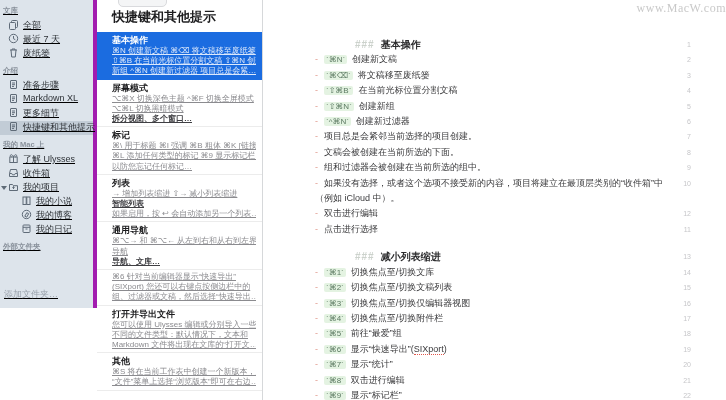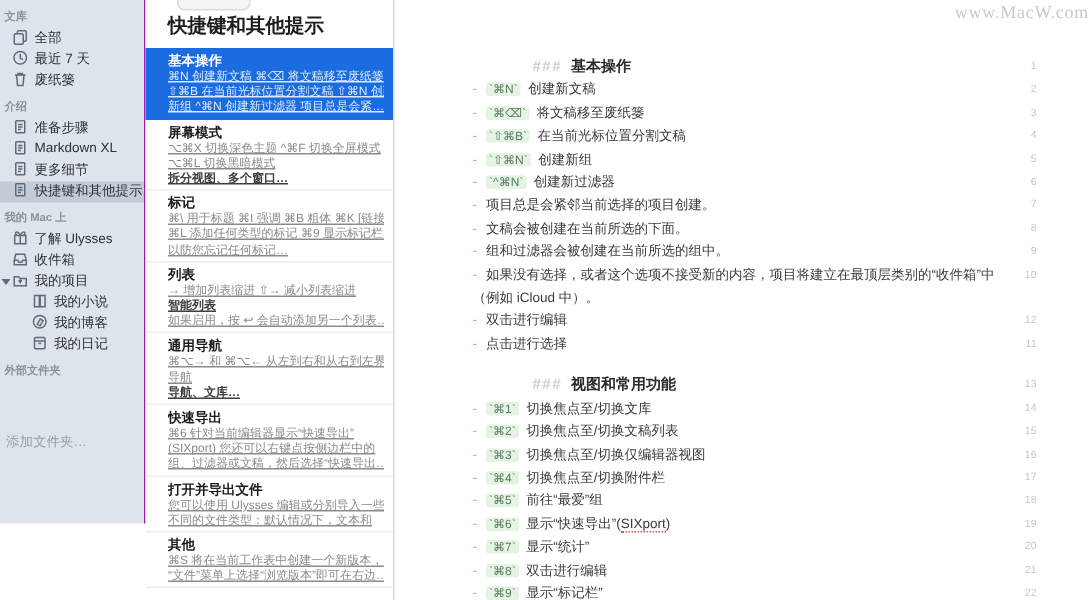--- a/index.html
+++ b/index.html
@@ -3,23 +3,24 @@
 <meta charset="utf-8">
 <style>
   html,body{margin:0;padding:0;}
   body{
     width:726px;height:400px;overflow:hidden;position:relative;
     font-family:"Liberation Sans","DejaVu Sans",sans-serif;
     background:#fff;
   }
   
   .sidebar{
-    position:absolute;left:0;top:0;width:97px;height:349px;
-    background:#dde4eb;border-right:1px solid #a21caf;box-sizing:border-box;
+    position:absolute;left:0;top:0;width:97px;height:308px;
+    background:#dde4eb;border-right:4px solid #a21caf;box-sizing:border-box;
     padding-top:1px;
+    text-decoration:underline;
   }
   .sb-label{
     font-size:7.5px;font-weight:bold;color:#8a929c;
     padding:5px 0 3px 3px;white-space:nowrap;
   }
   .sb-item{
     display:flex;height:14px;gap:4px;
     font-size:9px;color:#2e3237;padding-left:8px;position:relative;
     white-space:nowrap;
   }
@@ -275,29 +276,29 @@
     <div class="sl-l b">智能列表</div>
     <div class="sl-l">如果启用，按 ↩ 会自动添加另一个列表…</div>
   </div>
   <div class="sl-item">
     <div class="sl-t">通用导航</div>
     <div class="sl-l">⌘⌥→ 和 ⌘⌥← 从左到右和从右到左界面</div>
     <div class="sl-l">导航</div>
     <div class="sl-l b">导航、文库…</div>
   </div>
   <div class="sl-item">
-    <div class="sl-t">快速导出</div>
     <div class="sl-l">⌘6 针对当前编辑器显示“快速导出”</div>
     <div class="sl-l">(SIXport) 您还可以右键点按侧边栏中的</div>
     <div class="sl-l">组、过滤器或文稿，然后选择“快速导出…</div>
   </div>
   <div class="sl-item">
     <div class="sl-t">打开并导出文件</div>
     <div class="sl-l">您可以使用 Ulysses 编辑或分别导入一些</div>
     <div class="sl-l">不同的文件类型：默认情况下，文本和</div>
+    <div class="sl-l">Markdown 文件将出现在文库的“打开文…</div>
   </div>
   <div class="sl-item">
     <div class="sl-t">其他</div>
     <div class="sl-l">⌘S 将在当前工作表中创建一个新版本，从</div>
     <div class="sl-l">“文件”菜单上选择“浏览版本”即可在右边…</div>
   </div>
 </div>
 
 <div class="editor">
   <div class="watermark">www.MacW.com</div>
@@ -313,21 +314,21 @@
   <div class="eline"><span class="dash">-</span><span class="code">`⇧⌘N`</span><span>创建新组</span><span class="ln">5</span></div>
   <div class="eline"><span class="dash">-</span><span class="code">`^⌘N`</span><span>创建新过滤器</span><span class="ln">6</span></div>
   <div class="eline"><span class="dash">-</span><span>项目总是会紧邻当前选择的项目创建。</span><span class="ln">7</span></div>
   <div class="eline"><span class="dash">-</span><span>文稿会被创建在当前所选的下面。</span><span class="ln">8</span></div>
   <div class="eline"><span class="dash">-</span><span>组和过滤器会被创建在当前所选的组中。</span><span class="ln">9</span></div>
   <div class="eline"><span class="dash">-</span><span>如果没有选择，或者这个选项不接受新的内容，项目将建立在最顶层类别的“收件箱”中（例如 iCloud 中）。</span><span class="ln">10</span></div>
   <div class="eline"><span class="dash">-</span><span>双击进行编辑</span><span class="ln">12</span></div>
   <div class="eline"><span class="dash">-</span><span>点击进行选择</span><span class="ln">11</span></div>
 
   <div class="eline h sec2">
-    <span class="marker">###</span><span>视图和常用功能</span>
+    <span class="marker">###</span><span>减小列表缩进</span>
     <span class="ln">13</span>
   </div>
 
   <div class="eline"><span class="dash">-</span><span class="code">`⌘1`</span><span>切换焦点至/切换文库</span><span class="ln">14</span></div>
   <div class="eline"><span class="dash">-</span><span class="code">`⌘2`</span><span>切换焦点至/切换文稿列表</span><span class="ln">15</span></div>
   <div class="eline"><span class="dash">-</span><span class="code">`⌘3`</span><span>切换焦点至/切换仅编辑器视图</span><span class="ln">16</span></div>
   <div class="eline"><span class="dash">-</span><span class="code">`⌘4`</span><span>切换焦点至/切换附件栏</span><span class="ln">17</span></div>
   <div class="eline"><span class="dash">-</span><span class="code">`⌘5`</span><span>前往“最爱”组</span><span class="ln">18</span></div>
   <div class="eline"><span class="dash">-</span><span class="code">`⌘6`</span><span>显示“快速导出”(</span><span class="spell">SIXport</span><span>)</span><span class="ln">19</span></div>
   <div class="eline"><span class="dash">-</span><span class="code">`⌘7`</span><span>显示“统计”</span><span class="ln">20</span></div>

